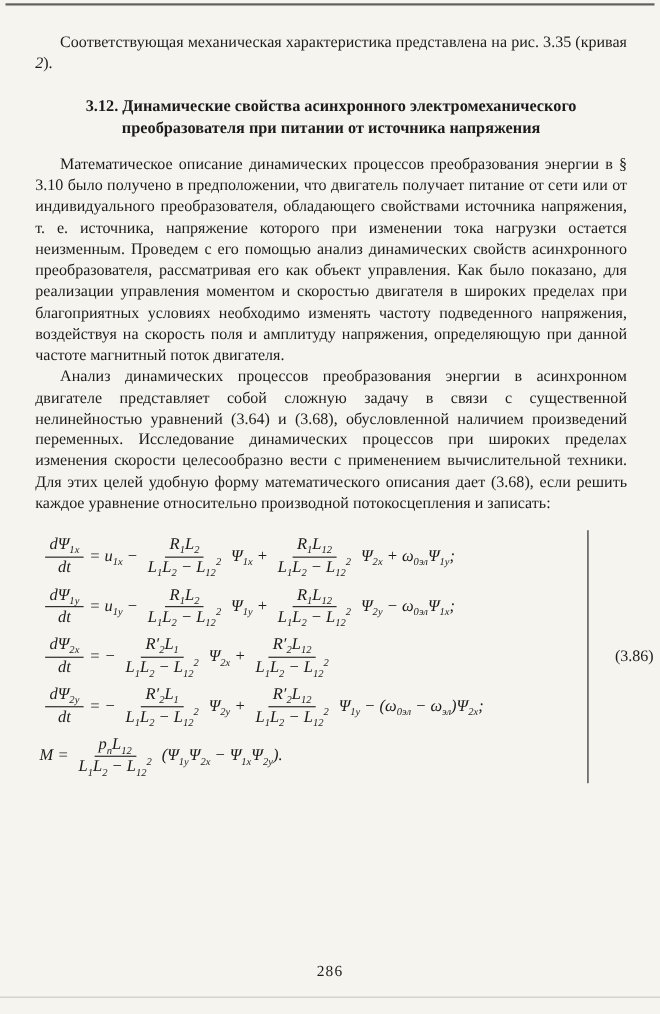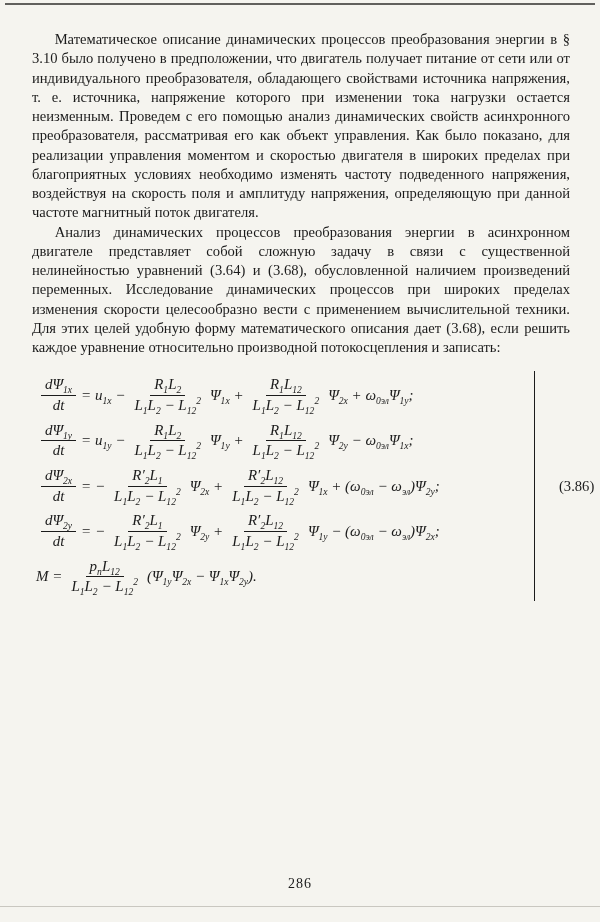--- a/index.html
+++ b/index.html
@@ -83,21 +83,23 @@
     letter-spacing: 1px;
   }
 </style>
 </head>
 <body>
 
 <div class="page">
 
   <div class="edge-top"></div>
 
+  <p class="para"><span>Соответствующая механическая характеристика представлена на рис. 3.35 (кривая </span><i>2</i><span>).</span></p>
 
+  <h2 class="heading">3.12. Динамические свойства асинхронного электромеханического преобразователя при питании от источника напряжения</h2>
 
   <p class="para">Математическое описание динамических процессов преобразования энергии в § 3.10 было получено в предположении, что двигатель получает питание от сети или от индивидуального преобразователя, обладающего свойствами источника напряжения, т. е. источника, напряжение которого при изменении тока нагрузки остается неизменным. Проведем с его помощью анализ динамических свойств асинхронного преобразователя, рассматривая его как объект управления. Как было показано, для реализации управления моментом и скоростью двигателя в широких пределах при благоприятных условиях необходимо изменять частоту подведенного напряжения, воздействуя на скорость поля и амплитуду напряжения, определяющую при данной частоте магнитный поток двигателя.</p>
 
   <p class="para">Анализ динамических процессов преобразования энергии в асинхронном двигателе представляет собой сложную задачу в связи с существенной нелинейностью уравнений (3.64) и (3.68), обусловленной наличием произведений переменных. Исследование динамических процессов при широких пределах изменения скорости целесообразно вести с применением вычислительной техники. Для этих целей удобную форму математического описания дает (3.68), если решить каждое уравнение относительно производной потокосцепления и записать:</p>
 
   <div class="equations">
     <div class="eq-col" id="eq-col">
         <div class="eq-row">
           <span class="frac">
             <span class="num">dΨ<sub>1x</sub></span>
@@ -140,21 +142,20 @@
           <span class="txt"> = − </span>
           <span class="frac">
             <span class="num">R′<sub>2</sub>L<sub>1</sub></span>
             <span class="den">L<sub>1</sub>L<sub>2</sub> − L<sub>12</sub><sup>2</sup></span>
           </span>
           <span class="txt"> Ψ<sub>2x</sub> + </span>
           <span class="frac">
             <span class="num">R′<sub>2</sub>L<sub>12</sub></span>
             <span class="den">L<sub>1</sub>L<sub>2</sub> − L<sub>12</sub><sup>2</sup></span>
           </span>
-          <span class="txt"> Ψ<sub>1x</sub> + (ω<sub>0эл</sub> − ω<sub>эл</sub>)Ψ<sub>2y</sub>;</span>
         </div>
         <div class="eq-row">
           <span class="frac">
             <span class="num">dΨ<sub>2y</sub></span>
             <span class="den">dt</span>
           </span>
           <span class="txt"> = − </span>
           <span class="frac">
             <span class="num">R′<sub>2</sub>L<sub>1</sub></span>
             <span class="den">L<sub>1</sub>L<sub>2</sub> − L<sub>12</sub><sup>2</sup></span>

